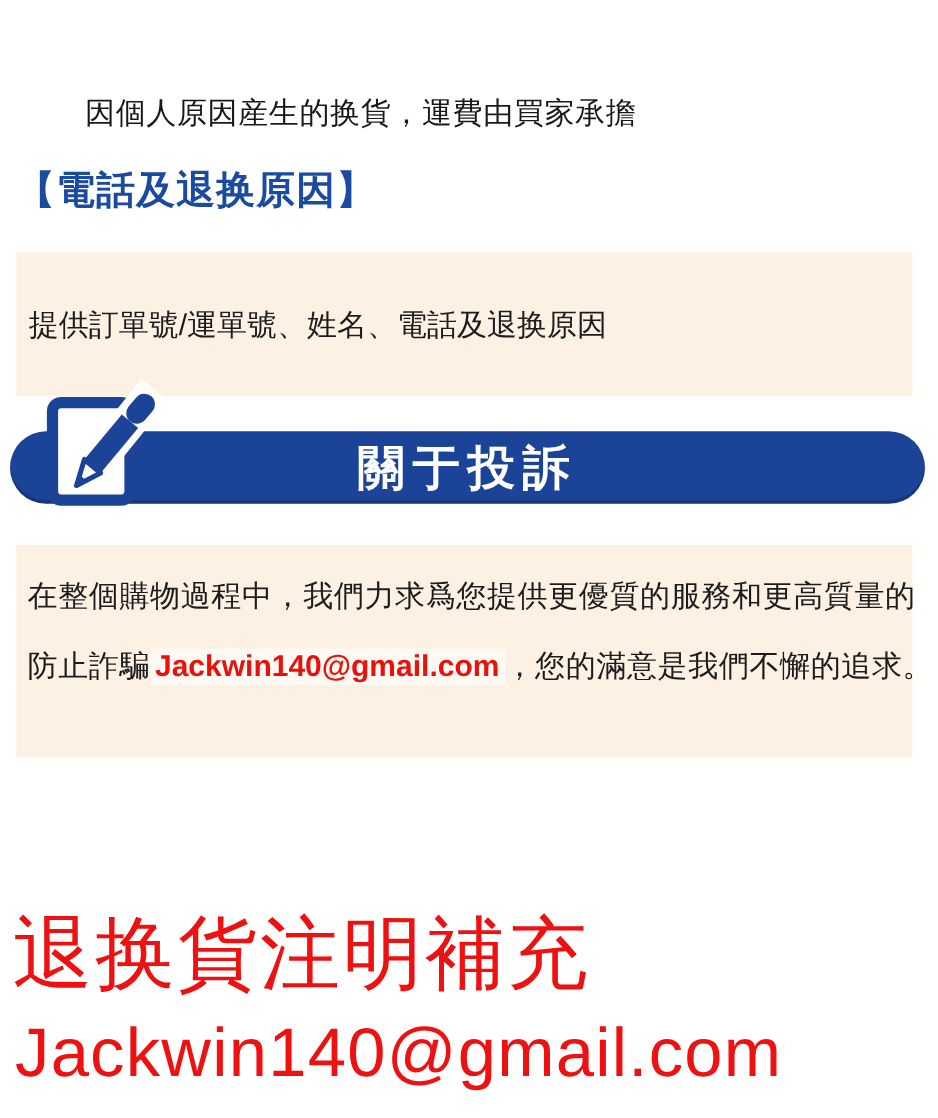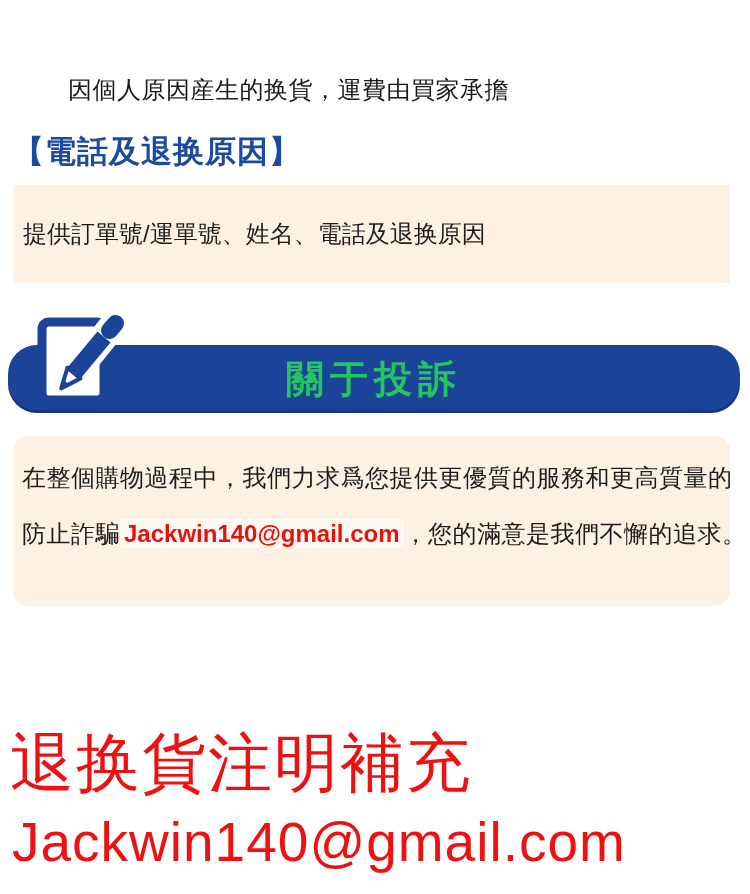--- a/index.html
+++ b/index.html
@@ -14,39 +14,39 @@
   .note1{left:68px;top:26px;}
   .note2{left:68px;top:74px;text-align:right;}
   
   .section-heading{
     left:13px;top:131px;font-size:31px;font-weight:bold;
     color:var(--heading_blue,#1b4ba1);letter-spacing:1px;white-space:nowrap;
   }
   
   .info-box{background:var(--box_bg,#fdf1e4);box-sizing:border-box;}
   .box1{
-    left:13px;top:185px;width:717px;height:98px;
+    left:13px;top:202px;width:717px;height:115px;
     display:flex;flex-direction:column;justify-content:center;gap:9px;
     padding-left:10px;
   }
   .box1 .line{font-size:24px;color:#1c1c1c;white-space:nowrap;}
   
   .banner{
-    left:8px;top:345px;width:732px;height:68px;border-radius:29px;
-    background:var(--accent_blue,#1b4397);color:#22c55e;
+    left:8px;top:345px;width:732px;height:58px;border-radius:29px;
+    background:var(--accent_blue,#1b4397);color:#ffffff;
     display:flex;align-items:center;justify-content:center;
     font-size:38px;font-weight:bold;letter-spacing:6px;
     box-shadow:inset 0 -3px 0 rgba(0,0,0,0.18);
     z-index:1;white-space:nowrap;
   }
   .pencil-icon{left:32px;top:298px;z-index:2;}
   
   .box2{
     left:13px;top:436px;width:717px;height:170px;
-    padding:14px 16px 0 9px;font-size:24px;color:#1c1c1c;border-radius:15px;
+    padding:14px 16px 0 9px;font-size:24px;color:#1c1c1c;
   }
   .box2 .pline{line-height:56px;white-space:nowrap;letter-spacing:0.5px;}
   .email-inline{
     color:var(--email_red,#e8120c);font-weight:bold;
     background:rgba(255,255,255,0.55);padding:1px 4px;letter-spacing:0;
   }
   
   .red-line{color:var(--red,#ee1111);white-space:nowrap;}
   .red1{left:12px;top:630px;font-size:58px;letter-spacing:1px;}
   .red2{left:10px;top:720px;font-size:64px;letter-spacing:2px;}

